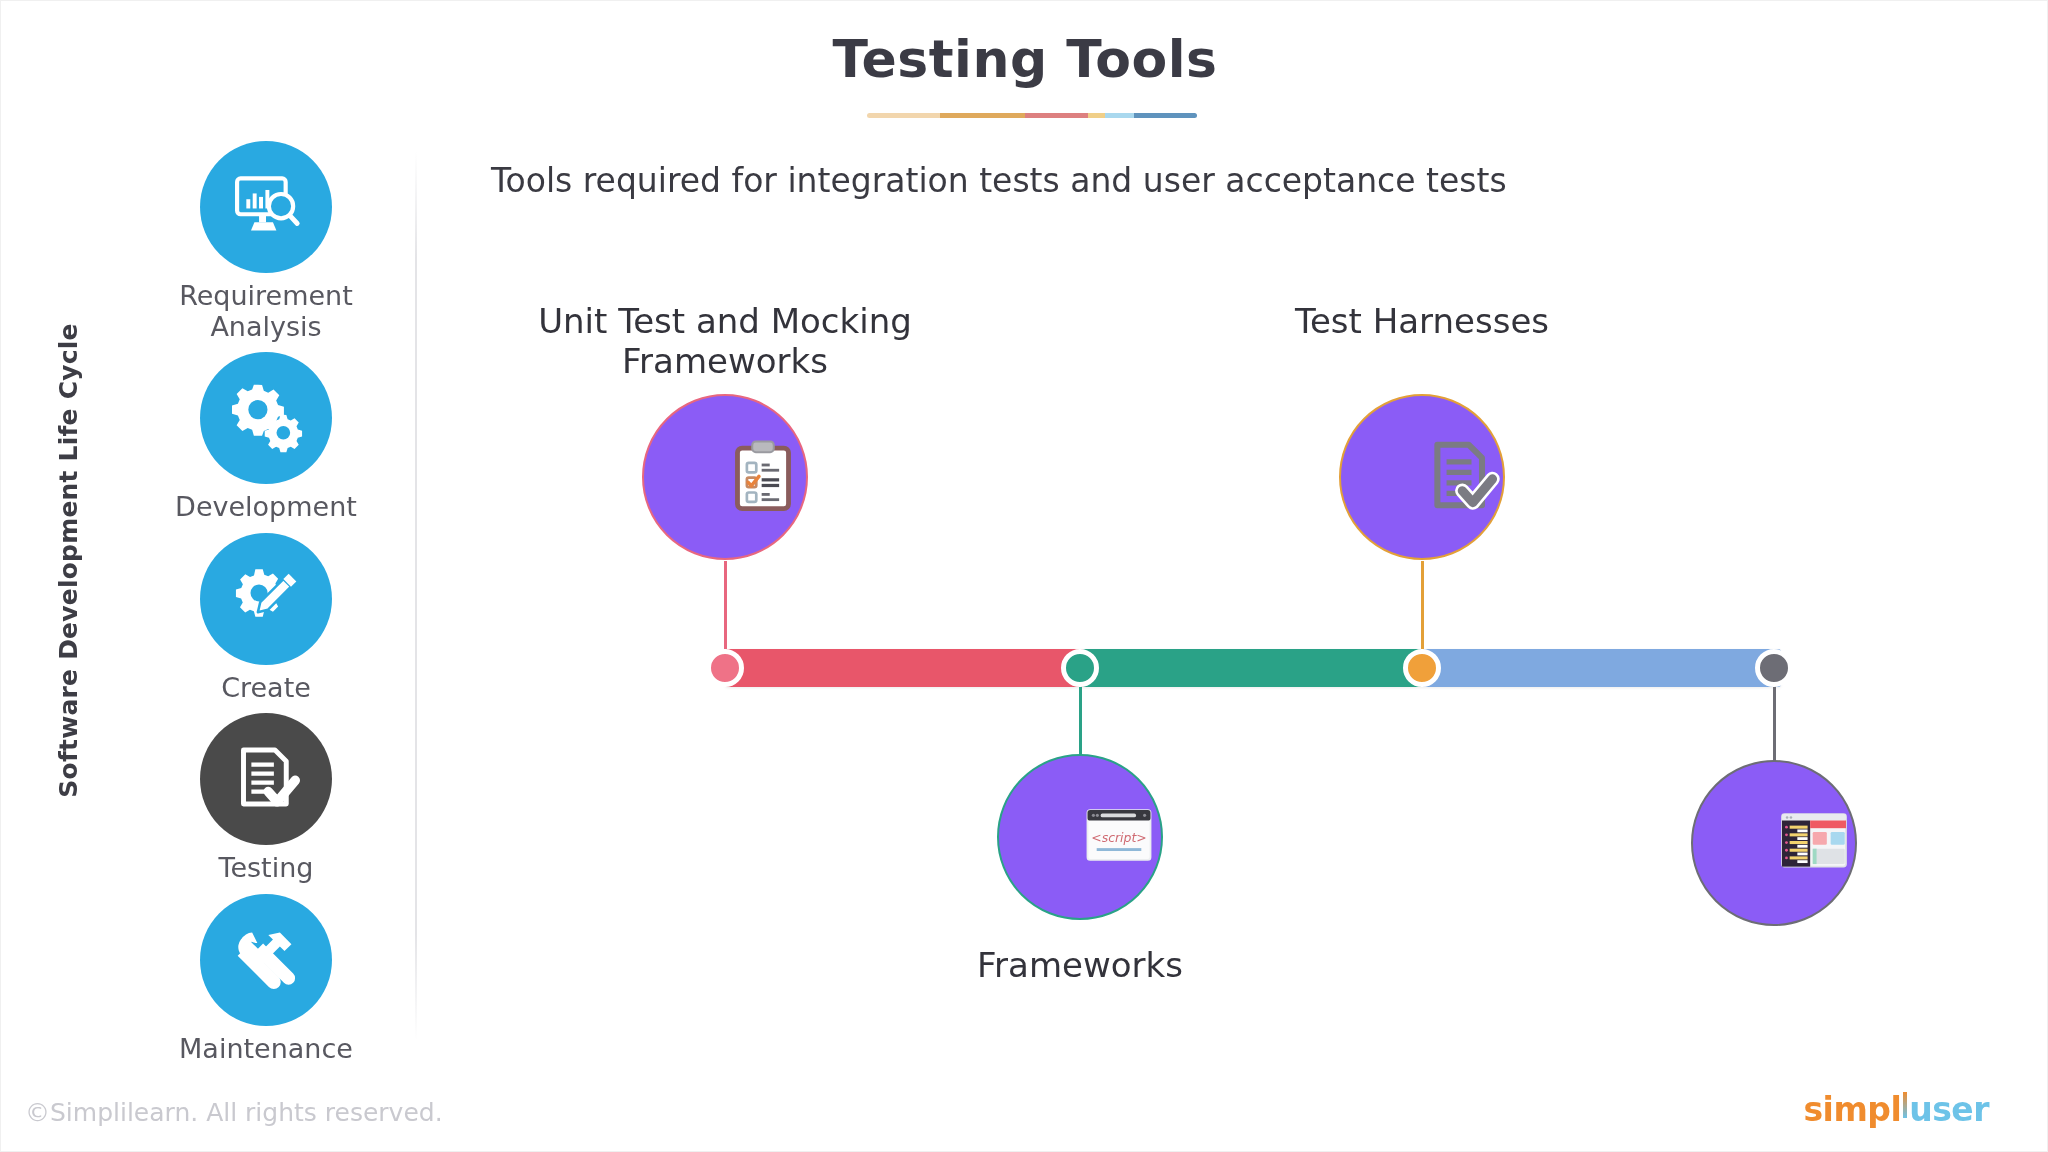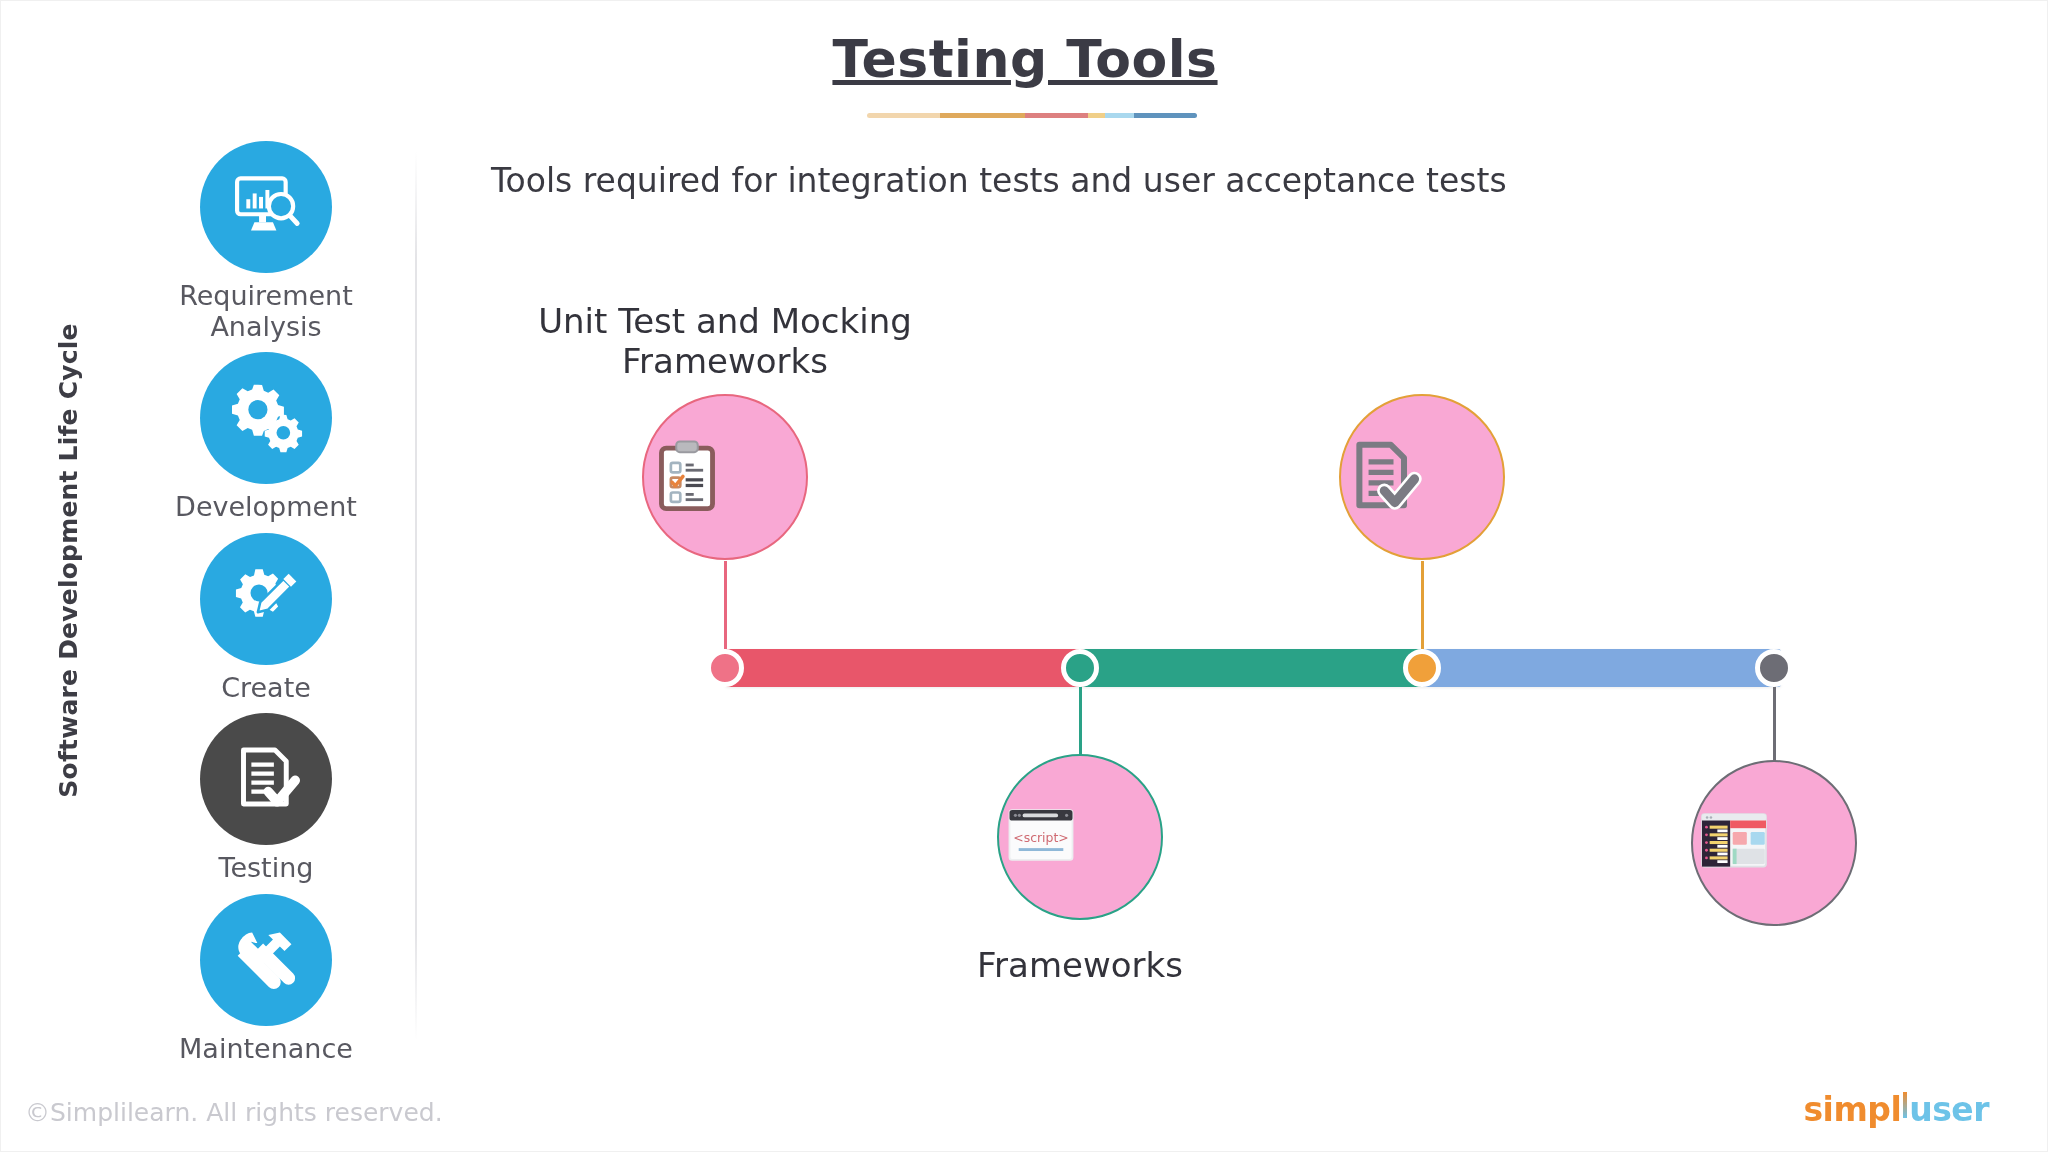--- a/index.html
+++ b/index.html
@@ -26,21 +26,20 @@
     position: absolute;
     top: 28px;
     left: 0;
     width: 2048px;
     text-align: center;
     font-size: 52px;
     font-weight: bold;
     color: #3b3b45;
     letter-spacing: 0.5px;
     font-family: "DejaVu Sans", "Liberation Sans", sans-serif;
-    text-decoration: underline;
   }
   .title-underline {
     position: absolute;
     top: 112px;
     left: 866px;
     width: 330px;
     height: 5px;
     border-radius: 3px;
     background: linear-gradient(to right,
        #f2d6ad 0%,   #f2d6ad 22%,
@@ -142,26 +141,27 @@
   .node-stem {
     position: absolute;
     width: 3px;
     z-index: 2;
   }
   .node-circle {
     position: absolute;
     width: 166px;
     height: 166px;
     border-radius: 50%;
-    background: #f9a8d4;
+    background: #8b5cf6;
     box-sizing: border-box;
     display: flex;
     align-items: center;
-    justify-content: flex-start;
+    justify-content: flex-end;
     z-index: 4;
+    font-style: italic;
   }
   .node-caption {
     position: absolute;
     text-align: center;
     font-size: 34px;
     color: #33333b;
     line-height: 1.18;
     z-index: 5;
   }
 
@@ -348,20 +348,21 @@
         <path d="M14 9h24l10 10v36H14z" fill="none" stroke="#7b7b83" stroke-width="4.6" stroke-linejoin="round"></path>
         <line x1="21" y1="22" x2="40" y2="22" stroke="#7b7b83" stroke-width="4"></line>
         <line x1="21" y1="30" x2="40" y2="30" stroke="#7b7b83" stroke-width="4"></line>
         <line x1="21" y1="38" x2="40" y2="38" stroke="#7b7b83" stroke-width="4"></line>
         <line x1="21" y1="46" x2="31" y2="46" stroke="#7b7b83" stroke-width="4"></line>
         <path d="M33 44l8 9 15-18" stroke="#ffffff" stroke-width="11" stroke-linecap="round" stroke-linejoin="round" fill="none"></path>
         <path d="M33 44l8 9 15-18" stroke="#7b7b83" stroke-width="7" stroke-linecap="round" stroke-linejoin="round" fill="none"></path>
       </svg>
     </span>
   </div>
+  <div class="node-caption" style="left:1221px; top:300px; width:400px;">Test Harnesses</div>
 
   <div class="node-stem" style="left:1772px; top:672px; height:100px; background:#6d6d75;"></div>
   <div class="node-dot" style="left:1754px; top:648px; background:#6d6d75;"></div>
   <div class="node-circle" style="left:1690px; top:759px; border:2.5px solid #6d6d75;">
     <span>
       <svg width="82" height="82" viewBox="0 0 64 64" fill="none">
         <rect x="7" y="11" width="50" height="41" rx="2" fill="#f4f5f7" stroke="#dfe2e6" stroke-width="1.3"></rect>
         <rect x="7" y="11" width="50" height="5" rx="2" fill="#e9ebef"></rect>
         <circle cx="11" cy="13.6" r="1" fill="#aab0b8"></circle>
         <circle cx="14" cy="13.6" r="1" fill="#aab0b8"></circle>

